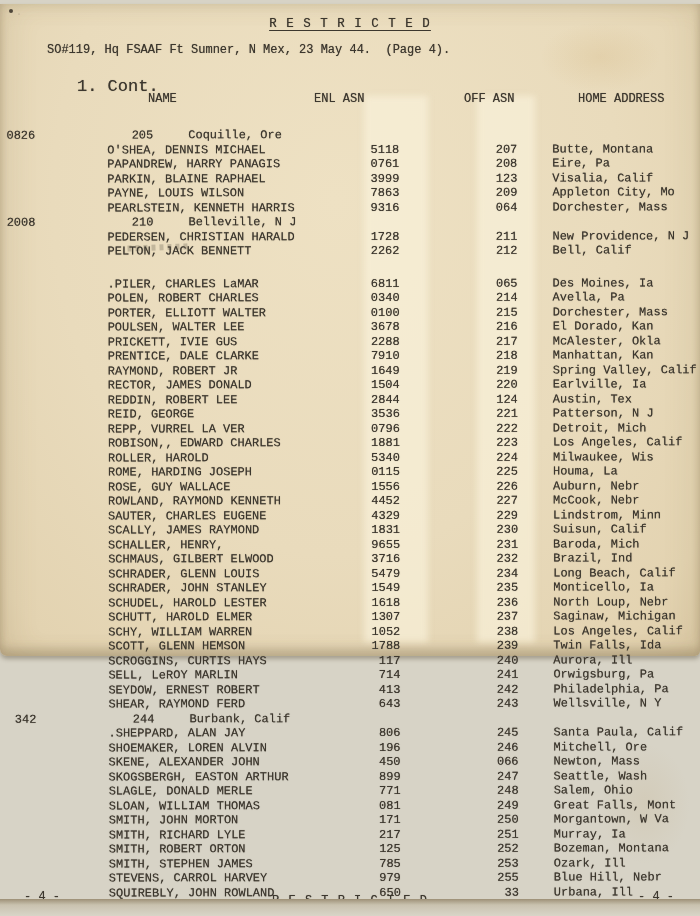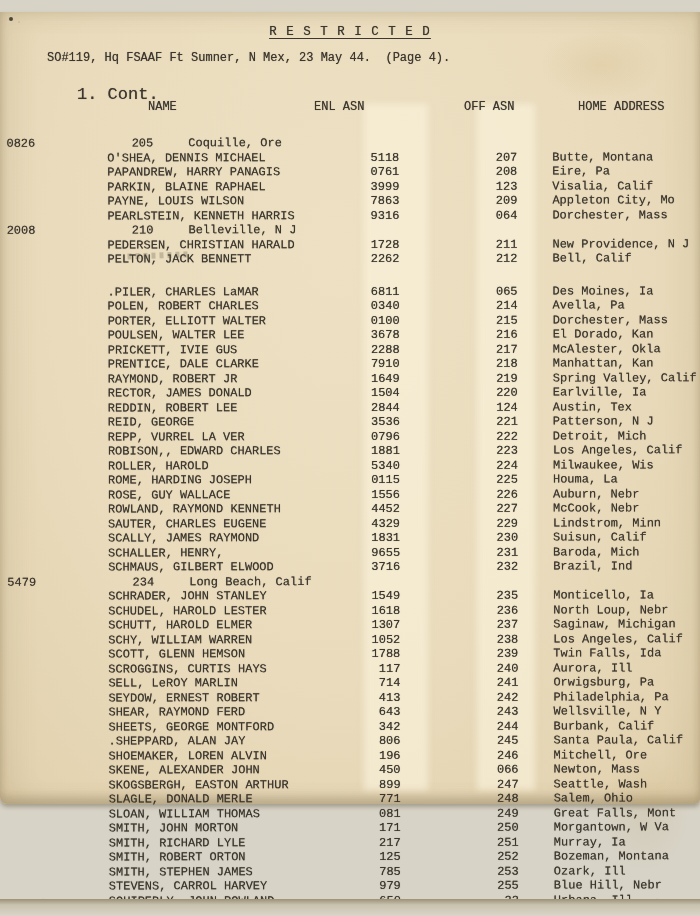--- a/index.html
+++ b/index.html
@@ -1,18 +1,18 @@
 <!DOCTYPE html>
 <html><head>
 <meta charset="utf-8">
 <style>
   html,body{margin:0;padding:0;background:#d7d3c6;}
   .scan{position:relative;width:700px;height:916px;overflow:hidden;background:#d7d3c6;
         font-family:"Liberation Mono","DejaVu Sans Mono",monospace;}
-  .page{position:absolute;left:0;top:12px;width:700px;height:792px;
+  .page{position:absolute;left:0;top:4px;width:700px;height:652px;
         background:radial-gradient(ellipse at 48% 30%, #f1e4c7 0%, #eadce0 0%, #eee1c3 0%, #e9dbbc 55%, #e3d3b1 88%, #dccaa6 100%);
         box-shadow:inset 0 -7px 9px rgba(110,92,60,.28), inset 0 3px 6px rgba(130,110,70,.10),
                    inset 14px 0 26px rgba(130,110,70,.10), inset -14px 0 26px rgba(130,110,70,.08),
                    0 3px 4px rgba(70,60,40,.35);
         border-radius:0 0 5px 7px;}
   .strip{position:absolute;top:92px;bottom:14px;background:rgba(250,243,221,.62);filter:blur(3px);}
   .strip-enl{left:364px;width:64px;}
   .strip-off{left:477px;width:58px;}
   .stain{position:absolute;border-radius:50%;pointer-events:none;}
   .stain-a{left:540px;top:18px;width:120px;height:70px;background:radial-gradient(closest-side,rgba(196,156,88,.16),rgba(196,156,88,0));}
@@ -86,31 +86,31 @@
         <div class="row"><span class="cell c-name">REPP, VURREL LA VER</span><span class="cell c-enl">0796</span><span class="cell c-off">222</span><span class="cell c-home">Detroit, Mich</span></div>
         <div class="row"><span class="cell c-name">ROBISON,, EDWARD CHARLES</span><span class="cell c-enl">1881</span><span class="cell c-off">223</span><span class="cell c-home">Los Angeles, Calif</span></div>
         <div class="row"><span class="cell c-name">ROLLER, HAROLD</span><span class="cell c-enl">5340</span><span class="cell c-off">224</span><span class="cell c-home">Milwaukee, Wis</span></div>
         <div class="row"><span class="cell c-name">ROME, HARDING JOSEPH</span><span class="cell c-enl">0115</span><span class="cell c-off">225</span><span class="cell c-home">Houma, La</span></div>
         <div class="row"><span class="cell c-name">ROSE, GUY WALLACE</span><span class="cell c-enl">1556</span><span class="cell c-off">226</span><span class="cell c-home">Auburn, Nebr</span></div>
         <div class="row"><span class="cell c-name">ROWLAND, RAYMOND KENNETH</span><span class="cell c-enl">4452</span><span class="cell c-off">227</span><span class="cell c-home">McCook, Nebr</span></div>
         <div class="row"><span class="cell c-name">SAUTER, CHARLES EUGENE</span><span class="cell c-enl">4329</span><span class="cell c-off">229</span><span class="cell c-home">Lindstrom, Minn</span></div>
         <div class="row"><span class="cell c-name">SCALLY, JAMES RAYMOND</span><span class="cell c-enl">1831</span><span class="cell c-off">230</span><span class="cell c-home">Suisun, Calif</span></div>
         <div class="row"><span class="cell c-name">SCHALLER, HENRY,</span><span class="cell c-enl">9655</span><span class="cell c-off">231</span><span class="cell c-home">Baroda, Mich</span></div>
         <div class="row"><span class="cell c-name">SCHMAUS, GILBERT ELWOOD</span><span class="cell c-enl">3716</span><span class="cell c-off">232</span><span class="cell c-home">Brazil, Ind</span></div>
-        <div class="row"><span class="cell c-enl">5479</span><span class="cell c-off">234</span><span class="cell c-home">Long Beach, Calif</span></div>
+        <div class="row"><span class="cell c-name">SCHRADER, GLENN LOUIS</span><span class="cell c-enl">5479</span><span class="cell c-off">234</span><span class="cell c-home">Long Beach, Calif</span></div>
         <div class="row"><span class="cell c-name">SCHRADER, JOHN STANLEY</span><span class="cell c-enl">1549</span><span class="cell c-off">235</span><span class="cell c-home">Monticello, Ia</span></div>
         <div class="row"><span class="cell c-name">SCHUDEL, HAROLD LESTER</span><span class="cell c-enl">1618</span><span class="cell c-off">236</span><span class="cell c-home">North Loup, Nebr</span></div>
         <div class="row"><span class="cell c-name">SCHUTT, HAROLD ELMER</span><span class="cell c-enl">1307</span><span class="cell c-off">237</span><span class="cell c-home">Saginaw, Michigan</span></div>
         <div class="row"><span class="cell c-name">SCHY, WILLIAM WARREN</span><span class="cell c-enl">1052</span><span class="cell c-off">238</span><span class="cell c-home">Los Angeles, Calif</span></div>
         <div class="row"><span class="cell c-name">SCOTT, GLENN HEMSON</span><span class="cell c-enl">1788</span><span class="cell c-off">239</span><span class="cell c-home">Twin Falls, Ida</span></div>
         <div class="row"><span class="cell c-name">SCROGGINS, CURTIS HAYS</span><span class="cell c-enl">117</span><span class="cell c-off">240</span><span class="cell c-home">Aurora, Ill</span></div>
         <div class="row"><span class="cell c-name">SELL, LeROY MARLIN</span><span class="cell c-enl">714</span><span class="cell c-off">241</span><span class="cell c-home">Orwigsburg, Pa</span></div>
         <div class="row"><span class="cell c-name">SEYDOW, ERNEST ROBERT</span><span class="cell c-enl">413</span><span class="cell c-off">242</span><span class="cell c-home">Philadelphia, Pa</span></div>
         <div class="row"><span class="cell c-name">SHEAR, RAYMOND FERD</span><span class="cell c-enl">643</span><span class="cell c-off">243</span><span class="cell c-home">Wellsville, N Y</span></div>
-        <div class="row"><span class="cell c-name">SHEETS, GEORGE MONTFORD</span><span class="cell c-enl">342</span><span class="cell c-off">244</span><span class="cell c-home">Burbank, Calif</span></div>
+        <div class="row"><span class="cell c-enl">342</span><span class="cell c-off">244</span><span class="cell c-home">Burbank, Calif</span></div>
         <div class="row"><span class="cell c-name">.SHEPPARD, ALAN JAY</span><span class="cell c-enl">806</span><span class="cell c-off">245</span><span class="cell c-home">Santa Paula, Calif</span></div>
         <div class="row"><span class="cell c-name">SHOEMAKER, LOREN ALVIN</span><span class="cell c-enl">196</span><span class="cell c-off">246</span><span class="cell c-home">Mitchell, Ore</span></div>
         <div class="row"><span class="cell c-name">SKENE, ALEXANDER JOHN</span><span class="cell c-enl">450</span><span class="cell c-off">066</span><span class="cell c-home">Newton, Mass</span></div>
         <div class="row"><span class="cell c-name">SKOGSBERGH, EASTON ARTHUR</span><span class="cell c-enl">899</span><span class="cell c-off">247</span><span class="cell c-home">Seattle, Wash</span></div>
         <div class="row"><span class="cell c-name">SLAGLE, DONALD MERLE</span><span class="cell c-enl">771</span><span class="cell c-off">248</span><span class="cell c-home">Salem, Ohio</span></div>
         <div class="row"><span class="cell c-name">SLOAN, WILLIAM THOMAS</span><span class="cell c-enl">081</span><span class="cell c-off">249</span><span class="cell c-home">Great Falls, Mont</span></div>
         <div class="row"><span class="cell c-name">SMITH, JOHN MORTON</span><span class="cell c-enl">171</span><span class="cell c-off">250</span><span class="cell c-home">Morgantown, W Va</span></div>
         <div class="row"><span class="cell c-name">SMITH, RICHARD LYLE</span><span class="cell c-enl">217</span><span class="cell c-off">251</span><span class="cell c-home">Murray, Ia</span></div>
         <div class="row"><span class="cell c-name">SMITH, ROBERT ORTON</span><span class="cell c-enl">125</span><span class="cell c-off">252</span><span class="cell c-home">Bozeman, Montana</span></div>
         <div class="row"><span class="cell c-name">SMITH, STEPHEN JAMES</span><span class="cell c-enl">785</span><span class="cell c-off">253</span><span class="cell c-home">Ozark, Ill</span></div>

